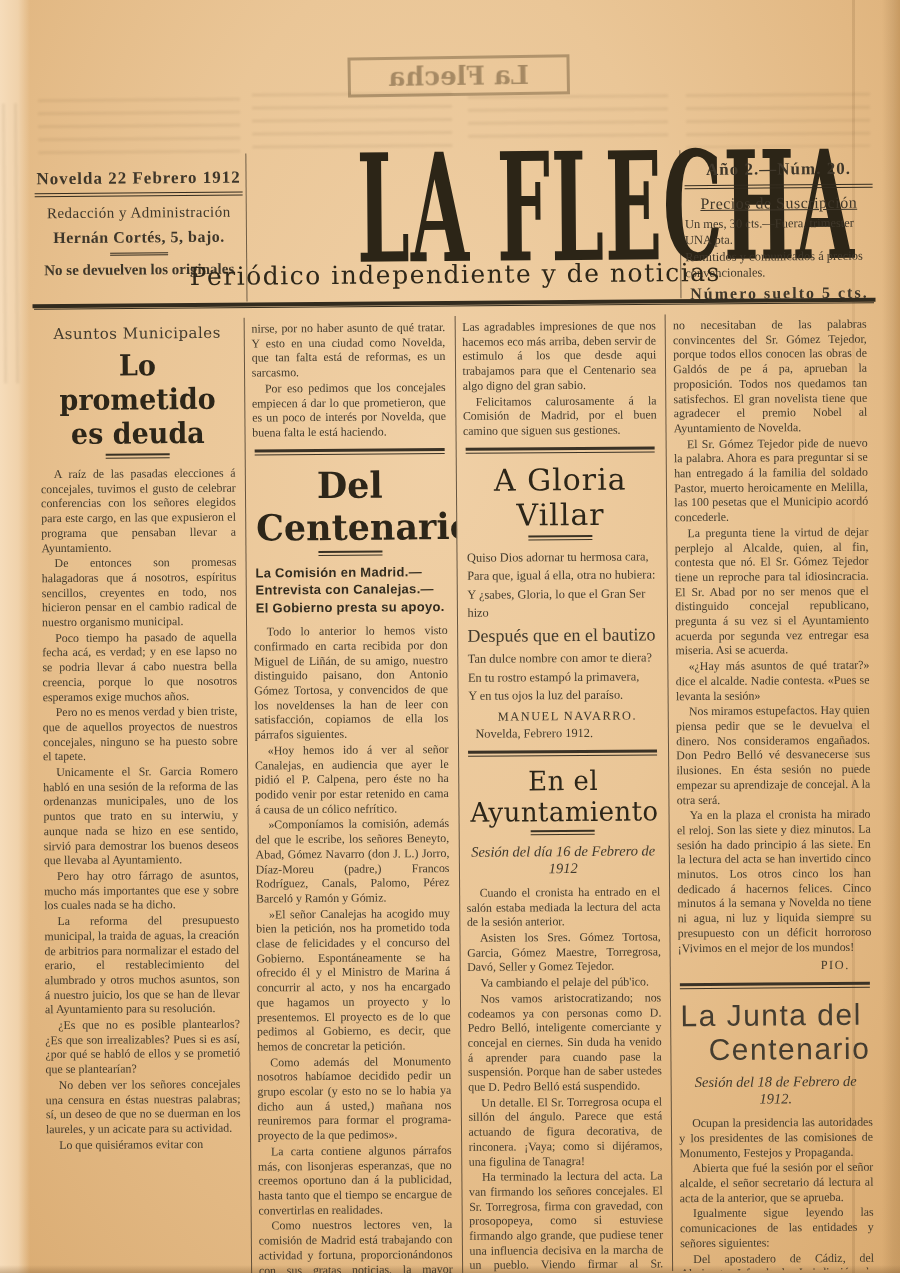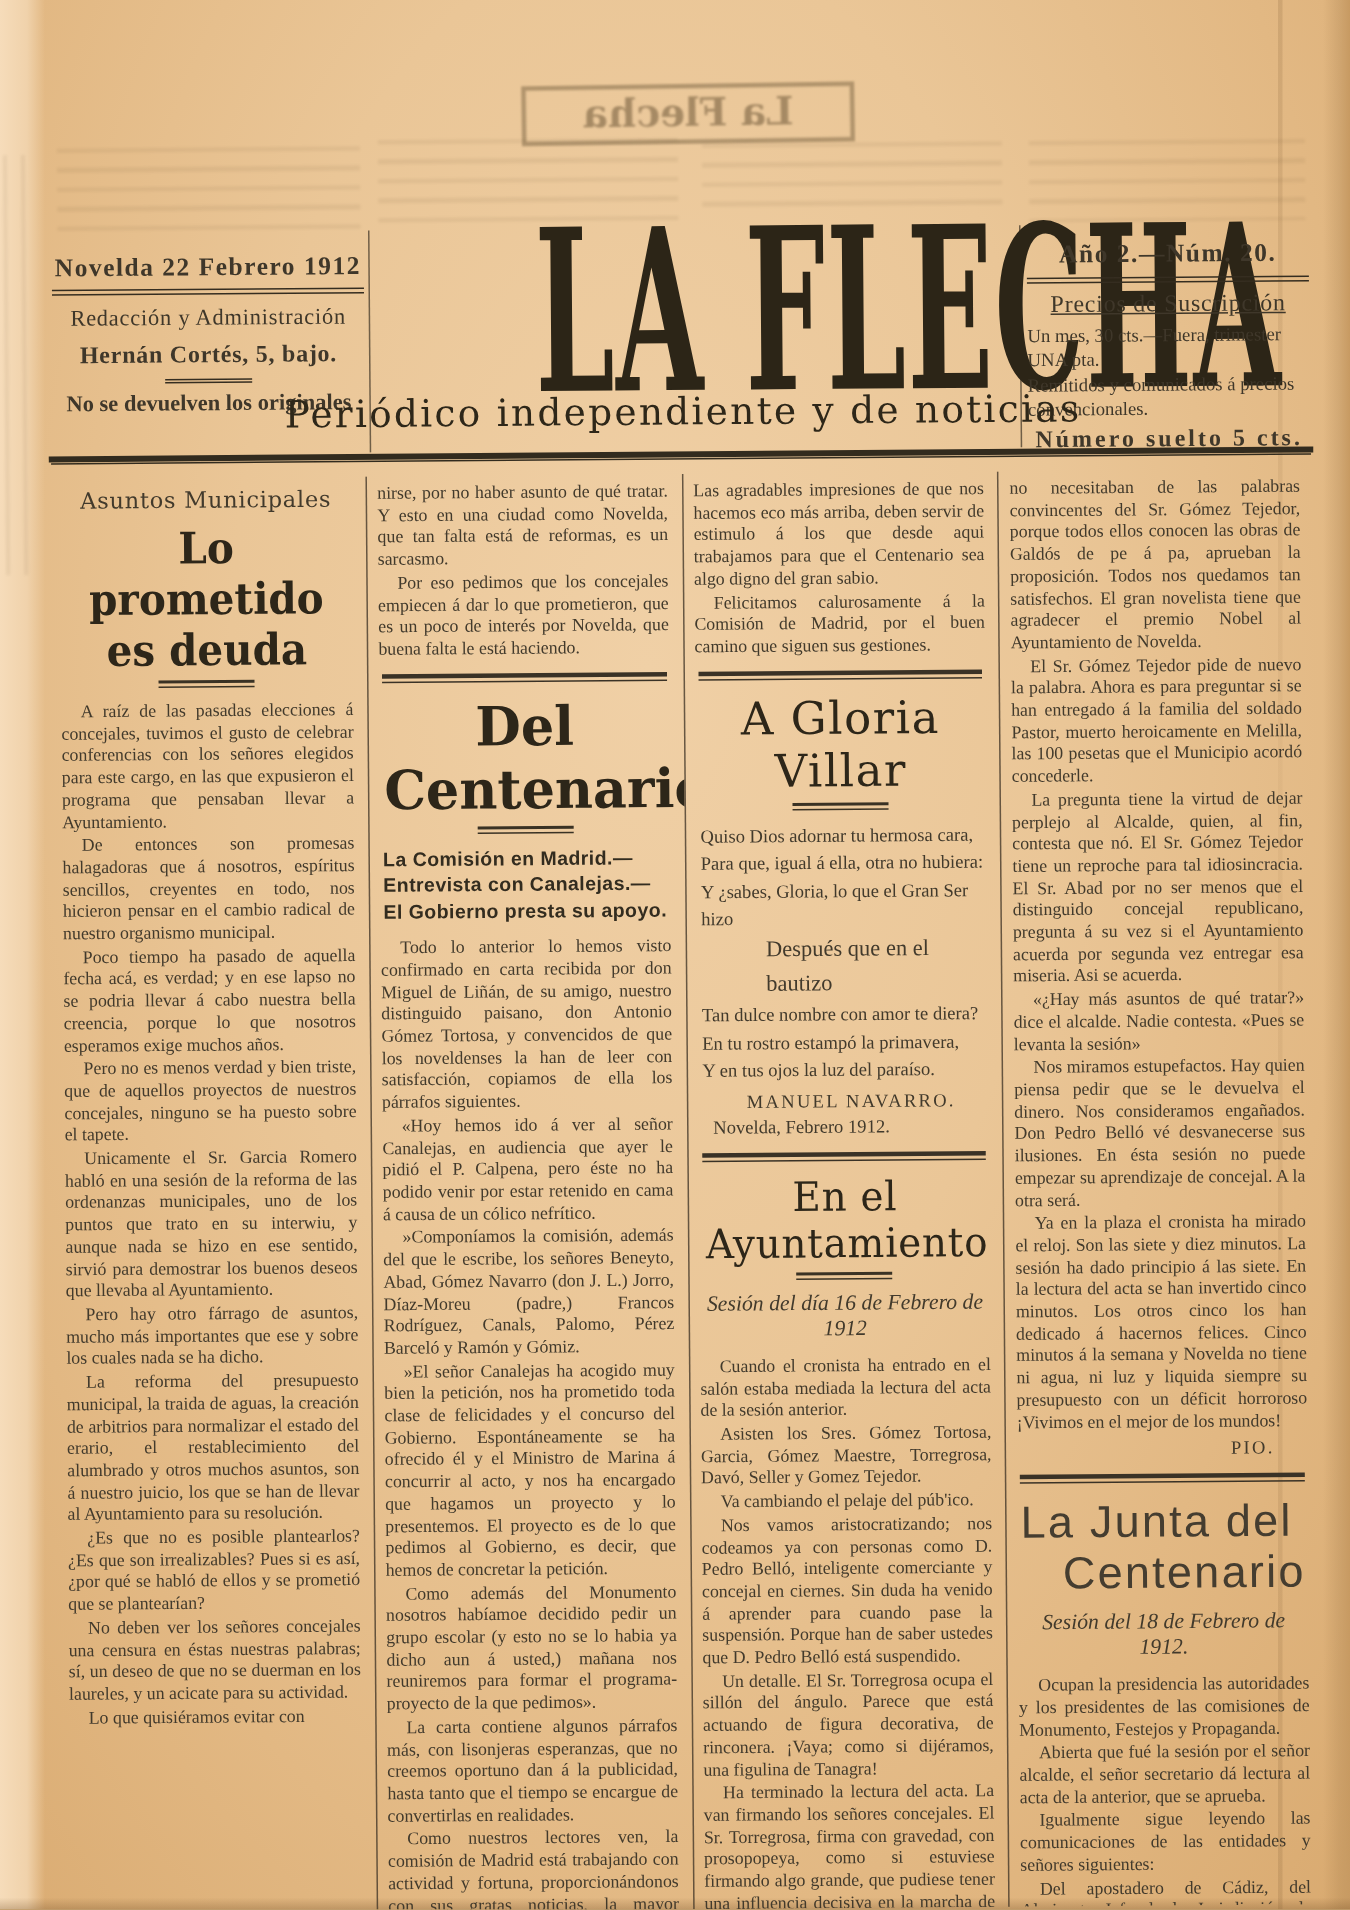--- a/index.html
+++ b/index.html
@@ -77,21 +77,21 @@
   .head-left{text-align:left;padding-left:2px;margin-top:10px;}
   .head-right{text-align:right;padding-right:2px;margin-bottom:6px;}
   .hrule-sm{width:64px;margin:3px auto 8px;border-top:2px solid #3a3224;
     border-bottom:1px solid #3a3224;height:2px;}
   .subhead{font-family:"Liberation Sans",sans-serif;font-weight:bold;font-size:13px;
     line-height:1.35;letter-spacing:.3px;margin:6px 2px 8px;color:#332c1f;}
   .ital-head{font-style:italic;font-size:14.5px;text-align:center;margin:7px 0 8px;}
   .para,.para-c{font-size:11.9px;line-height:1.235;text-align:justify;margin:0 0 1px;}
   .para{text-indent:13px;}
   .poem{font-size:12.4px;line-height:1.5;margin-left:3px;}
-  .poem-c{font-size:15px;line-height:1.5;margin-left:46px;}
+  .poem-c{font-size:18px;line-height:1.5;text-align:center;}
   .sig{text-align:right;font-size:12.4px;letter-spacing:1.5px;margin:4px 22px 0 0;}
   .place{font-size:12.4px;margin:2px 0 4px 10px;}
   .rule{margin:9px 2px;border-top:3px solid #3a3226;border-bottom:1px solid #3a3226;height:2px;}
 </style>
 </head>
 <body>
 
 <div class="sheet">
   <div class="edge-left"></div>
   <div class="edge-right"></div>

